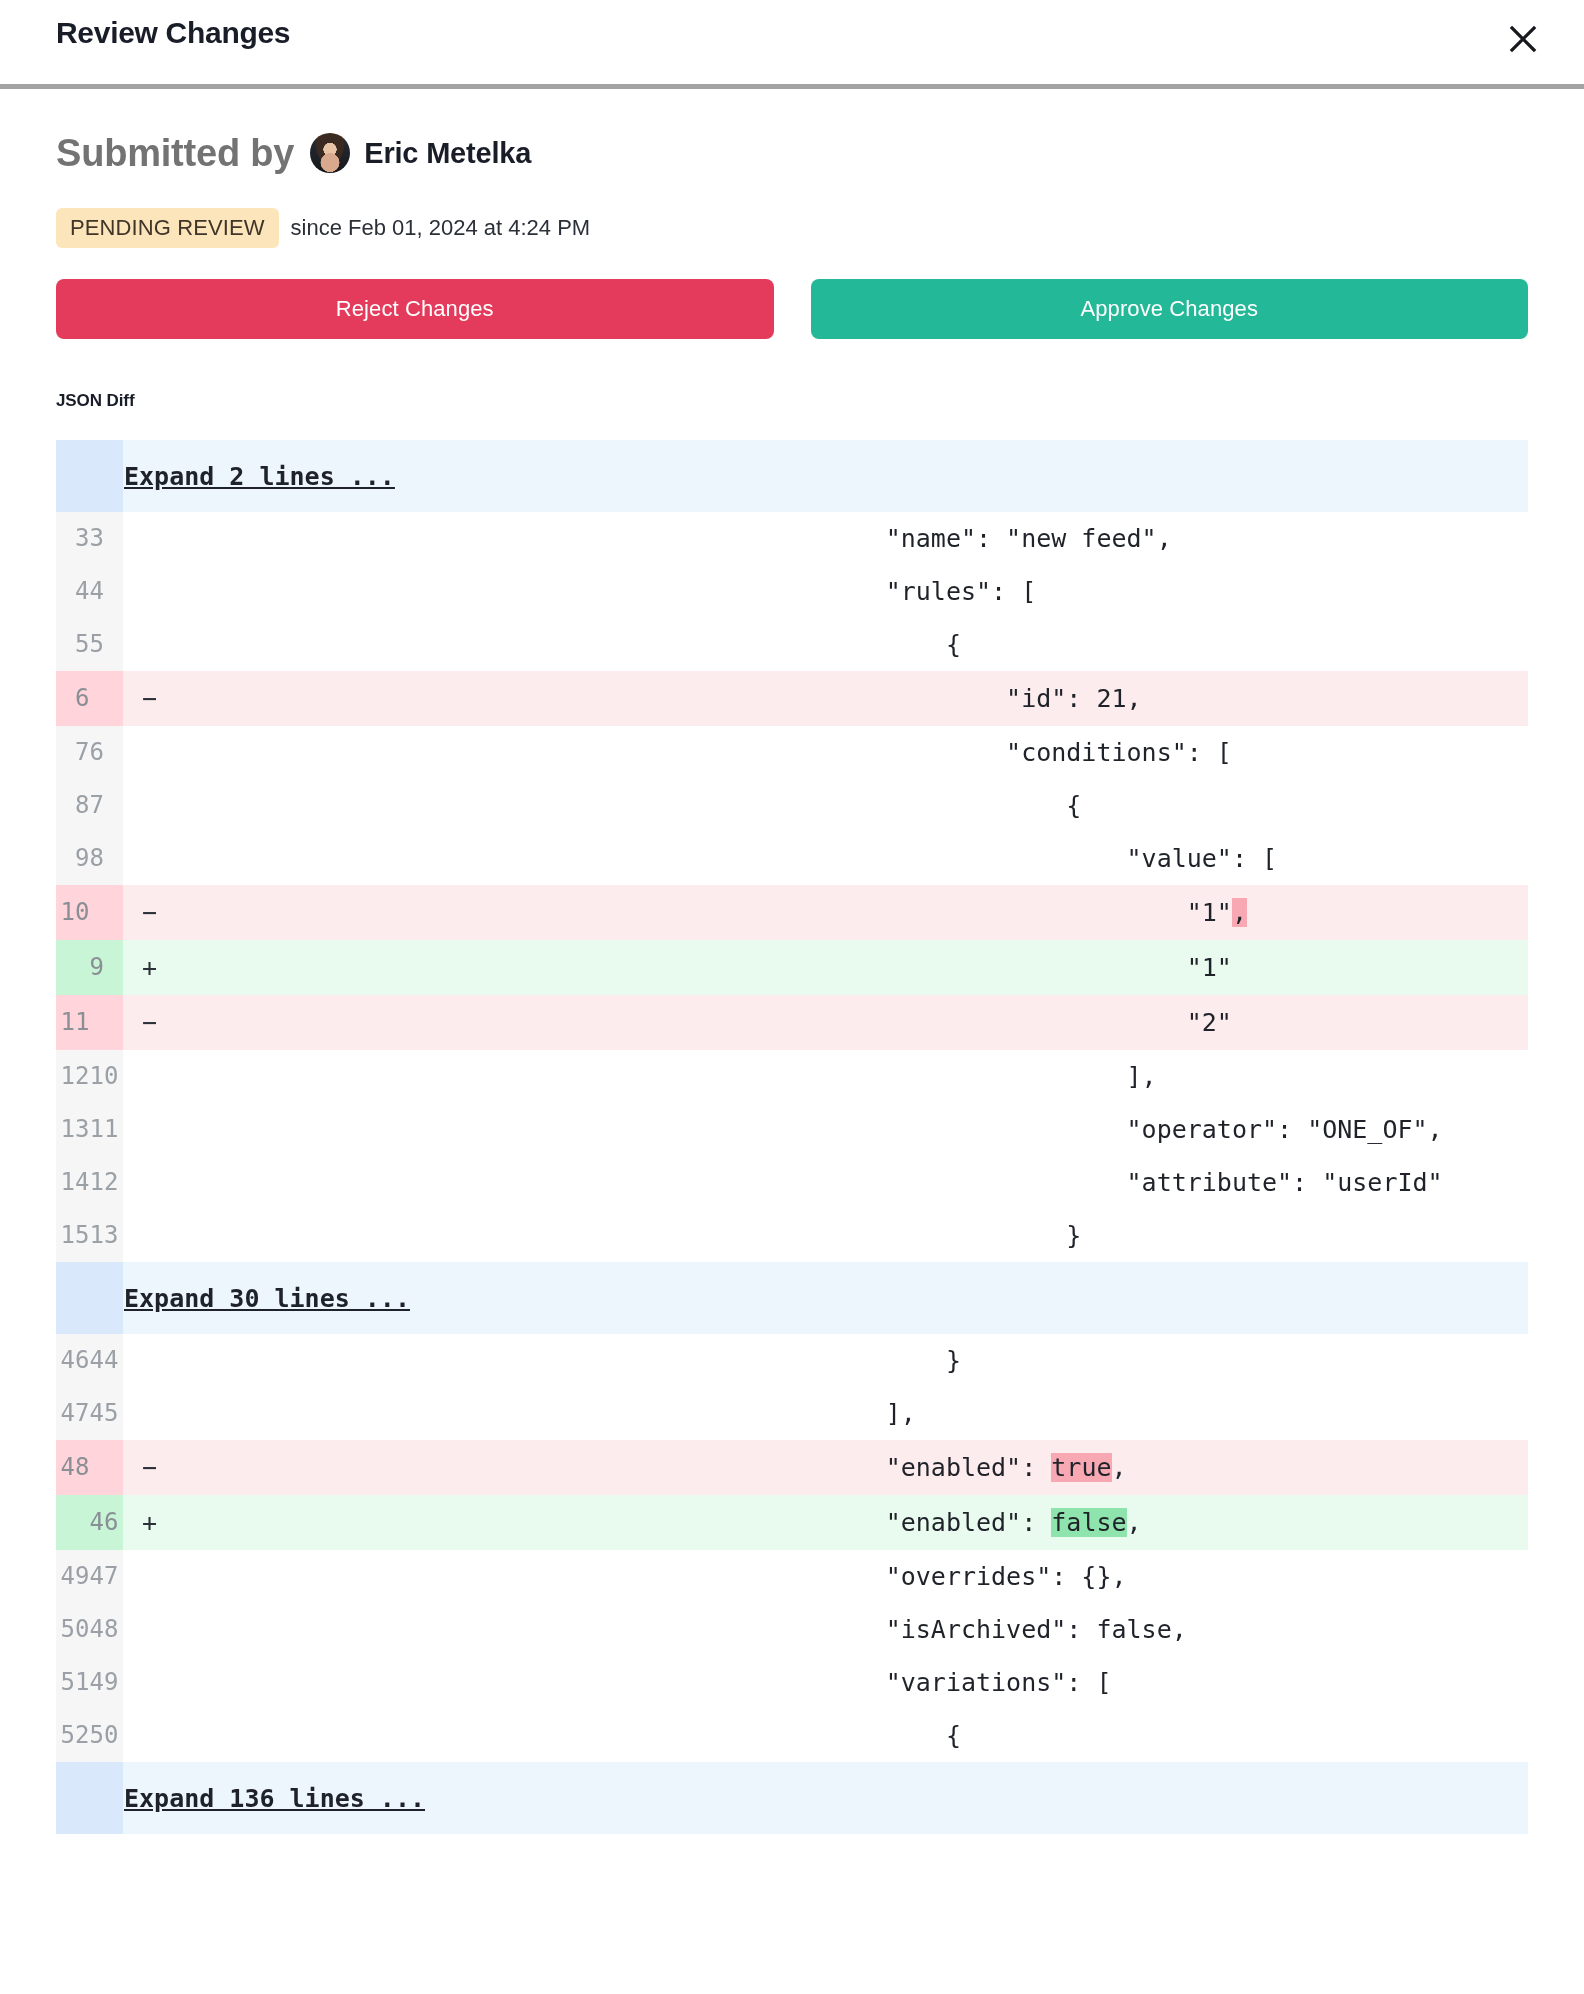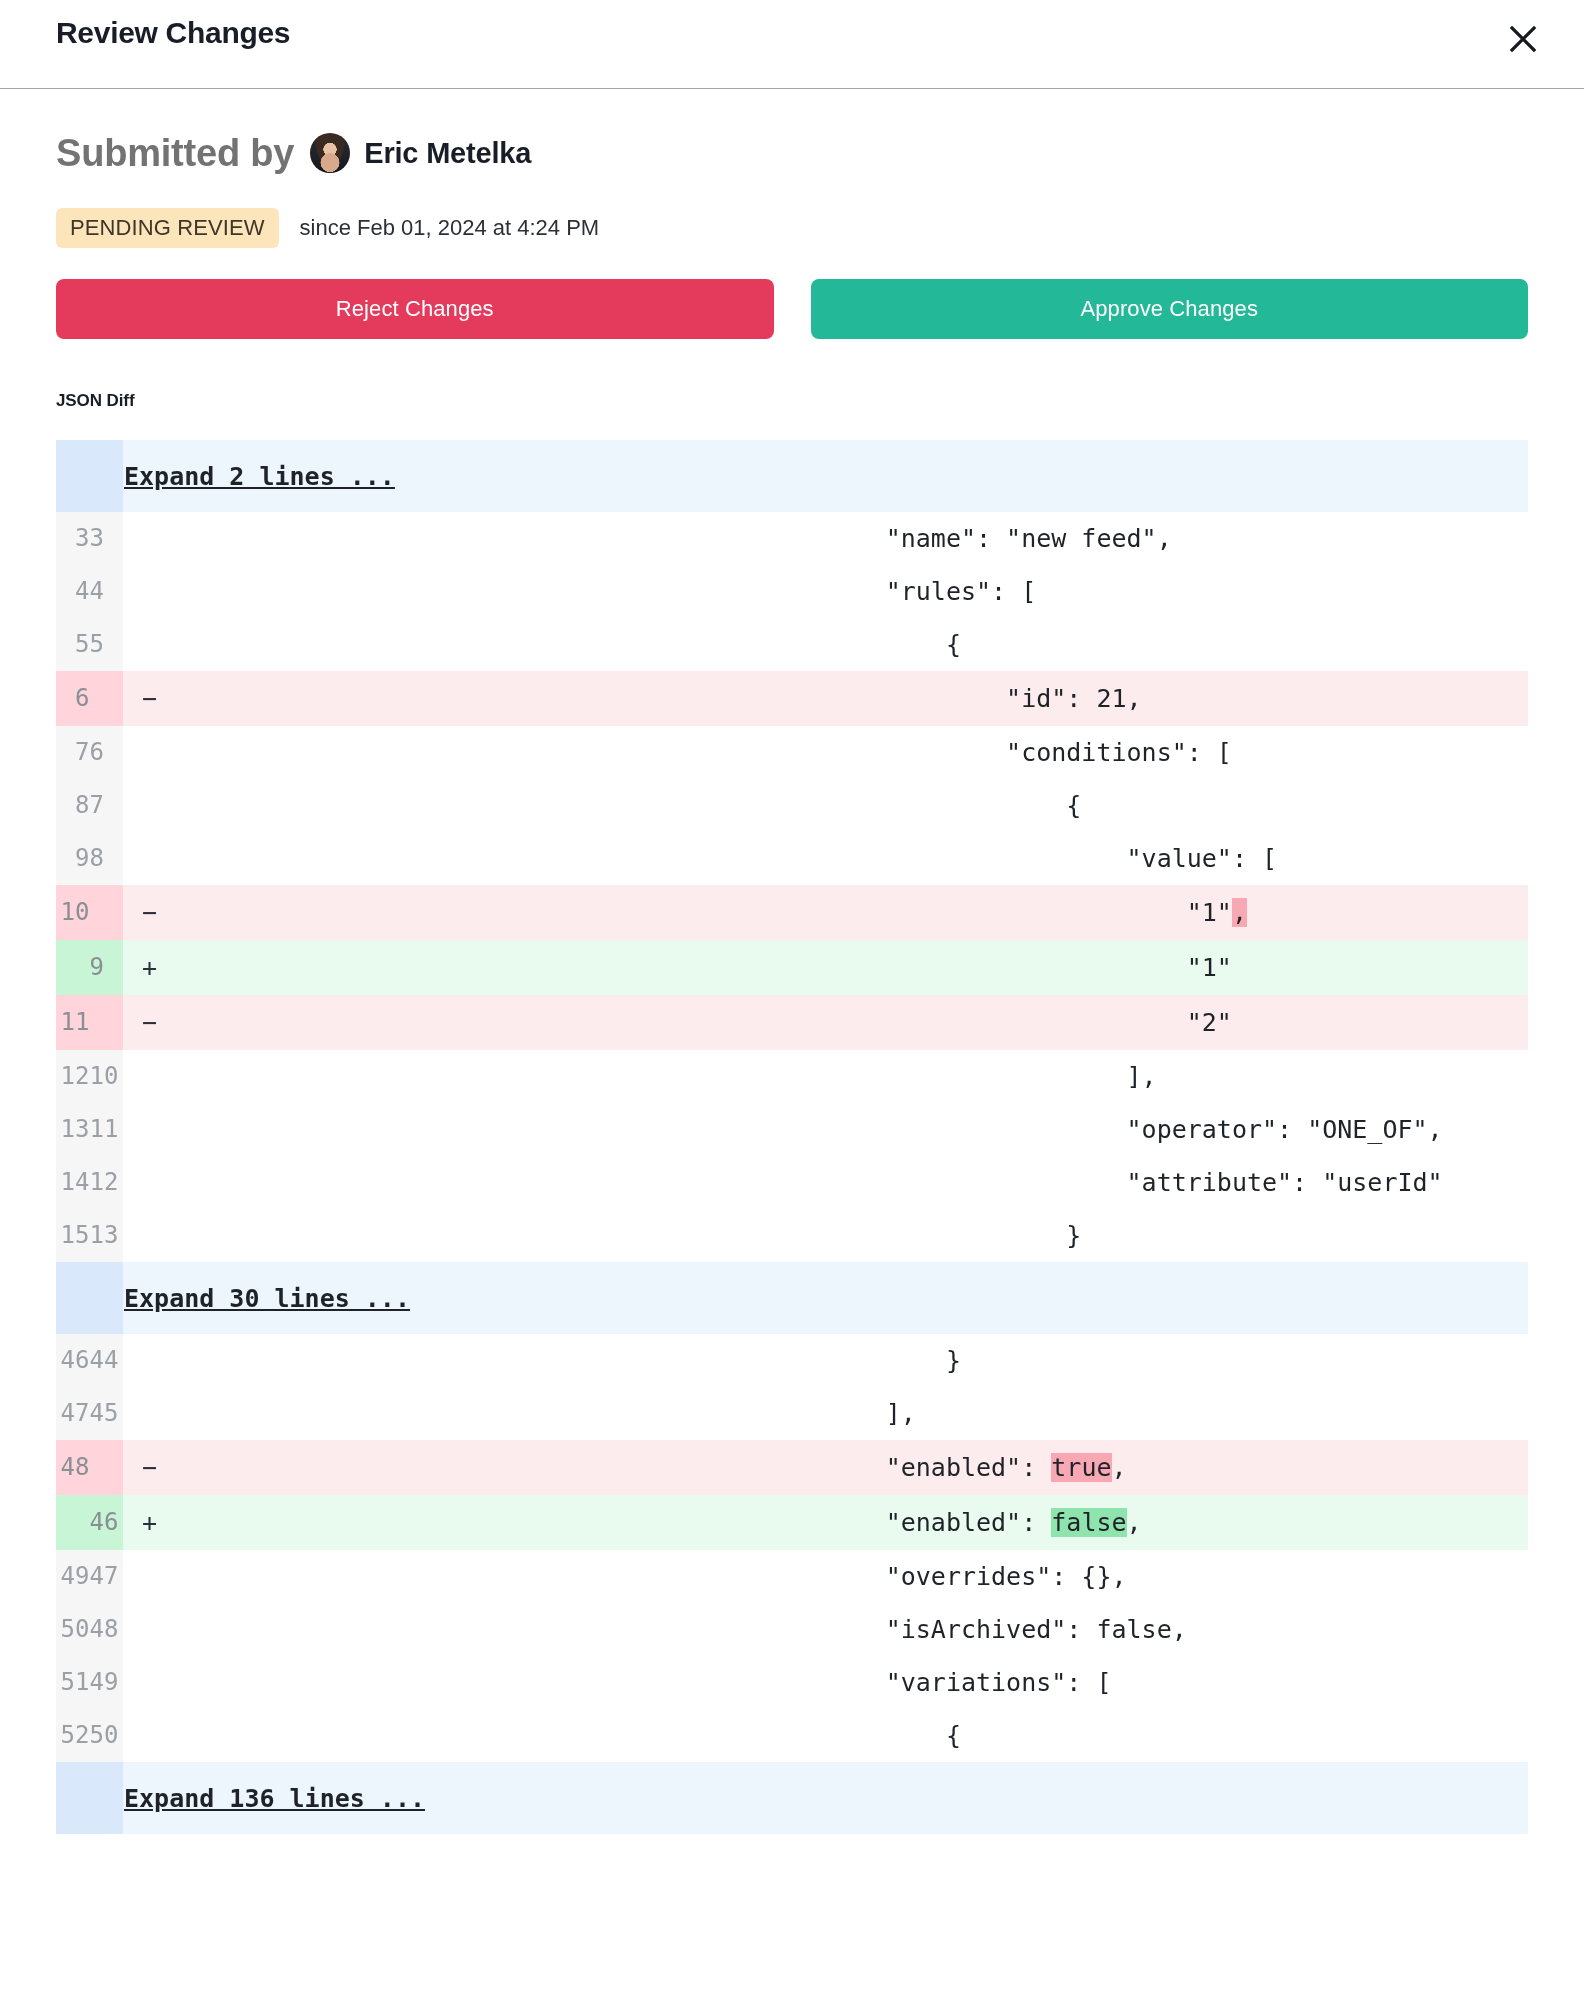--- a/index.html
+++ b/index.html
@@ -12,21 +12,21 @@
     height: 1994px;
     font-family: "Liberation Sans", sans-serif;
     color: #1f2933;
     overflow: hidden;
   }
 
   
   .modal-header {
     position: relative;
     height: 89px;
-    border-bottom: 1px solid #a3a3a3;
+    border-bottom: 5px solid #a3a3a3;
     box-sizing: border-box;
   }
   .modal-title {
     position: absolute;
     left: 56px;
     top: 16px;
     font-size: 30px;
     font-weight: bold;
     letter-spacing: -0.3px;
     color: #181d27;
@@ -90,21 +90,21 @@
   .status-badge {
     background: #fce5bb;
     color: #3f3528;
     border-radius: 6px;
     padding: 9px 14px;
     font-size: 22px;
     letter-spacing: 0.1px;
     line-height: 1;
   }
   .status-since {
-    margin-left: 21px;
+    margin-left: 12px;
     font-size: 22px;
     color: #2b3038;
     text-align: center;
   }
 
   .action-row {
     display: flex;
     margin-top: 30px;
     gap: 37px;
   }

